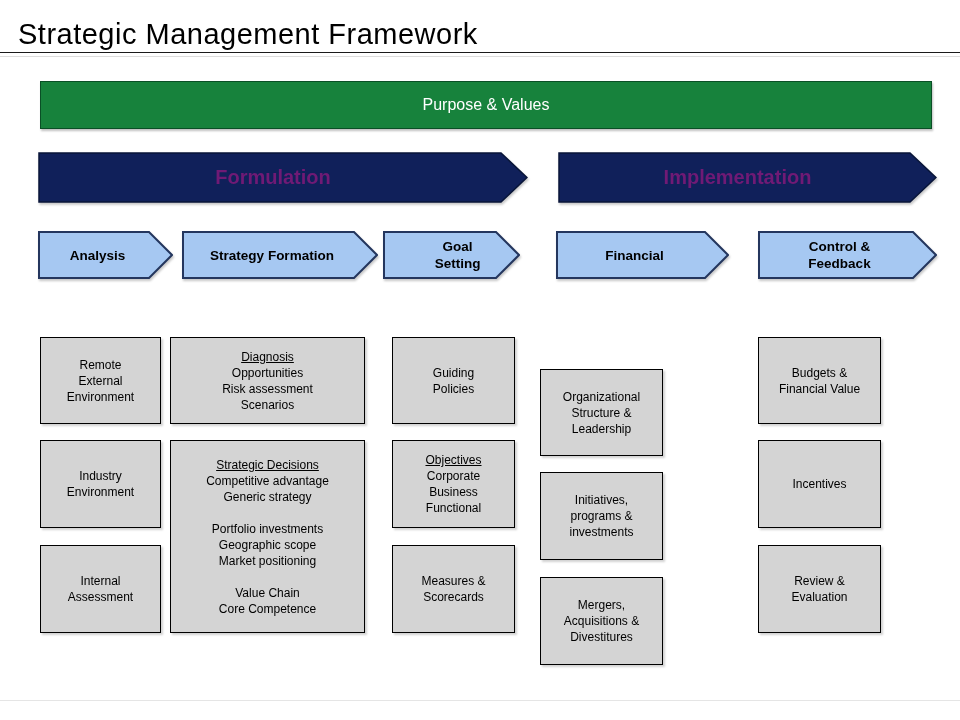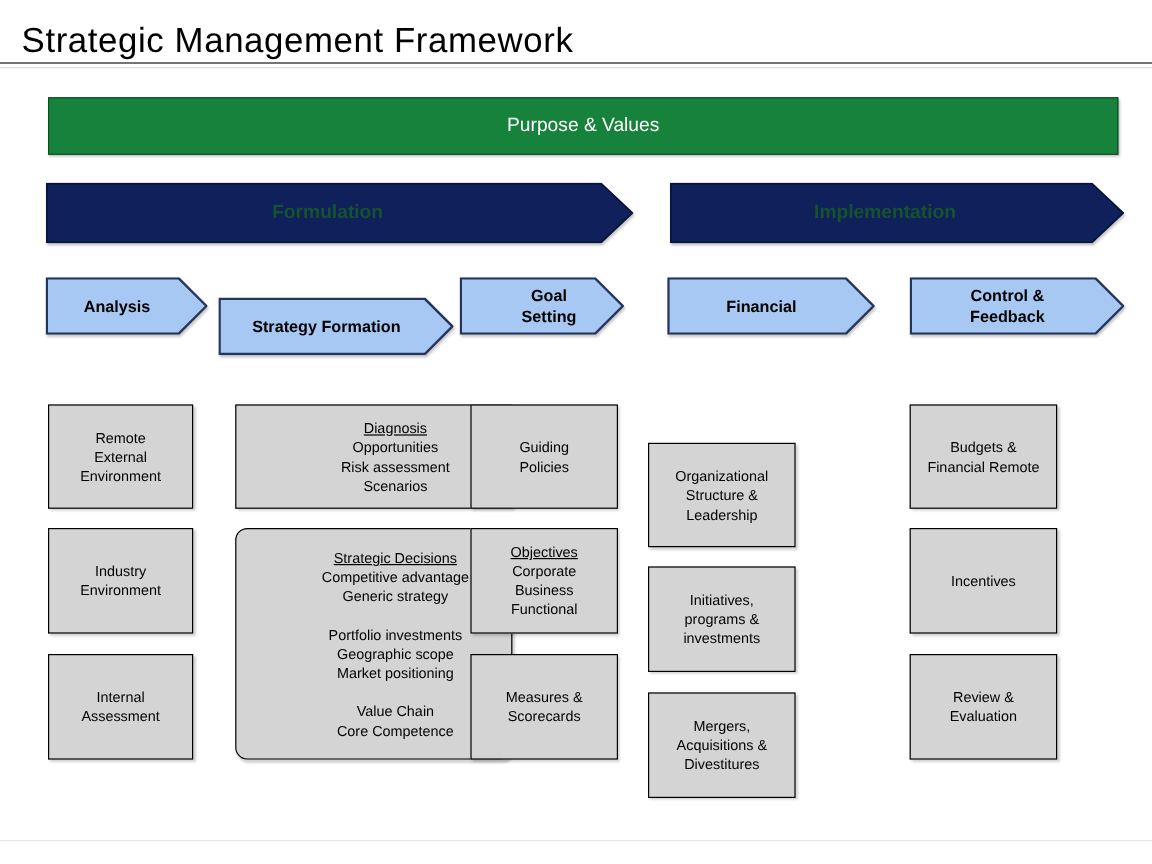--- a/index.html
+++ b/index.html
@@ -24,49 +24,49 @@
   }
   .banner .label{color:#fff;font-weight:normal;font-size:16px;}
 
   .arrow{position:absolute;}
   .arrow svg{position:absolute;left:0;top:0;filter:drop-shadow(1px 2px 1px rgba(0,0,0,0.22));}
   .arrow .label{
     position:absolute;inset:0;display:flex;align-items:center;justify-content:center;
     text-align:center;white-space:pre-line;z-index:2;
   }
   .arrow-big{top:152px;height:51px;}
-  .arrow-big .label{color:#14532d;font-weight:bold;font-size:16px;padding-right:20px;}
+  .arrow-big .label{color:#701a75;font-weight:bold;font-size:20px;padding-right:20px;}
   .arrow-big svg polygon{fill:var(--navy,#10205A);stroke:#081538;stroke-width:1.5;}
   .arrow-small{top:231px;height:48px;}
   .arrow-small .label{color:#000;font-weight:bold;font-size:13.5px;line-height:17px;padding-right:16px;}
   .arrow-small svg polygon{fill:var(--lightblue,#A6C8F2);stroke:var(--blueborder,#24365E);stroke-width:2;}
 
   .pos-formulation{left:38px;width:490px;}
   .pos-implementation{left:558px;width:379px;}
   .pos-analysis{left:38px;width:135px;}
-  .pos-strategy{left:182px;width:196px;margin-top:17px;}
+  .pos-strategy{left:182px;width:196px;}
   .pos-goal{left:383px;width:137px;padding-left:28px;}
   .pos-structure{left:556px;width:173px;}
   .pos-control{left:758px;width:179px;}
 
   .box{
     position:absolute;background:var(--boxgrey,#D4D4D4);border:1px solid #000;
     box-shadow:2px 2px 2px rgba(0,0,0,0.18);
     display:flex;flex-direction:column;align-items:center;justify-content:center;
     text-align:center;font-size:12px;line-height:16px;color:#000;
   }
   .c1{left:40px;width:119px;}
-  .c2{left:196px;width:193px;padding-left:36px;}
+  .c2{left:170px;width:193px;}
   .c3{left:392px;width:121px;align-items:center;}
   .c4{left:540px;width:121px;margin-top:32px;}
   .c5{left:758px;width:121px;}
   .r1{top:337px;height:85px;}
   .r2{top:440px;height:86px;}
   .r3{top:545px;height:86px;}
-  .r2tall{top:440px;height:191px;border-radius:10px;}
+  .r2tall{top:440px;height:191px;}
   .box .line{display:block;}
   .box .line.u{text-decoration:underline;}
 </style>
 </head>
 <body>
 
 <div class="title">Strategic Management Framework</div>
 <div class="rule rule-main"></div>
 <div class="rule rule-shadow"></div>
 
@@ -184,21 +184,21 @@
     <div class="line">investments</div>
   </div>
 <div class="box c4 r3">
     <div class="line">Mergers,</div>
     <div class="line">Acquisitions &amp;</div>
     <div class="line">Divestitures</div>
   </div>
 
 <div class="box c5 r1">
     <div class="line">Budgets &amp;</div>
-    <div class="line">Financial Remote</div>
+    <div class="line">Financial Value</div>
   </div>
 <div class="box c5 r2">
     <div class="line">Incentives</div>
   </div>
 <div class="box c5 r3">
     <div class="line">Review &amp;</div>
     <div class="line">Evaluation</div>
   </div>
 
 <div class="rule rule-bottom"></div>

